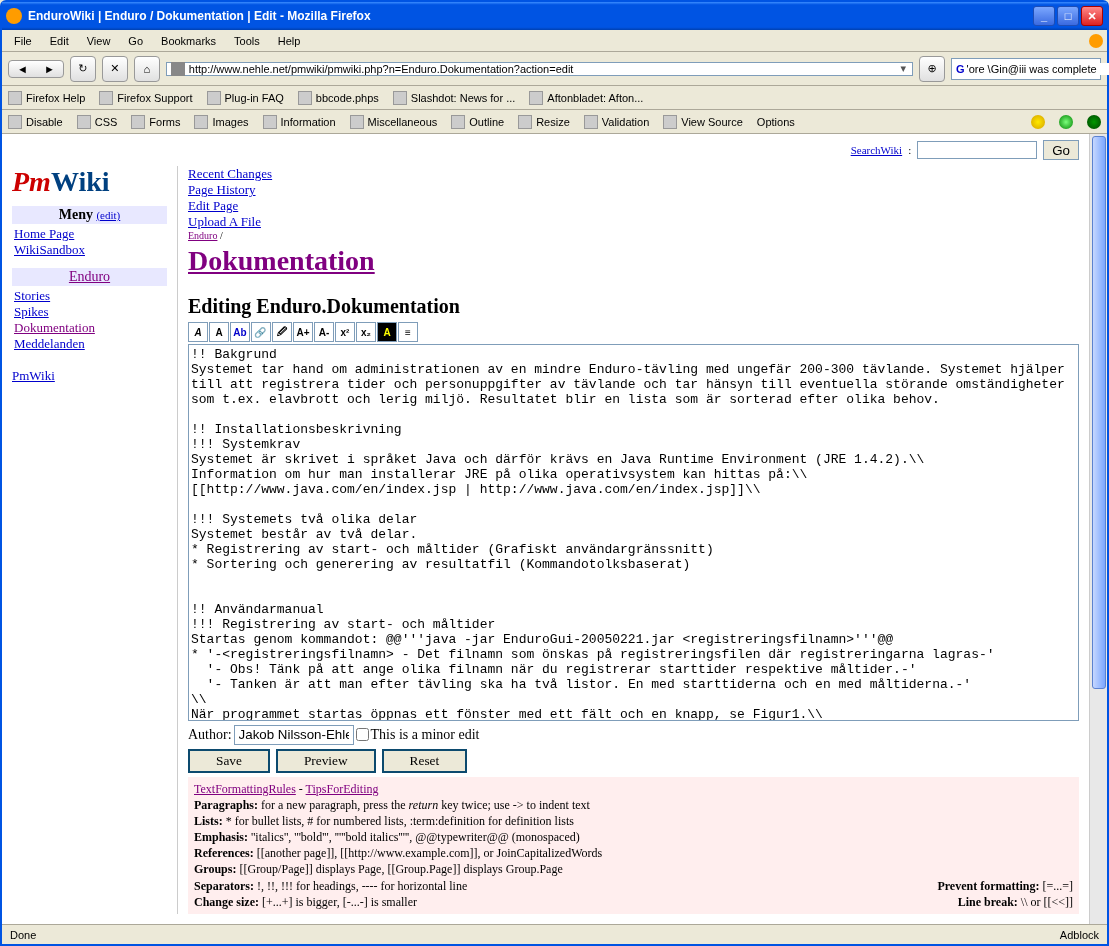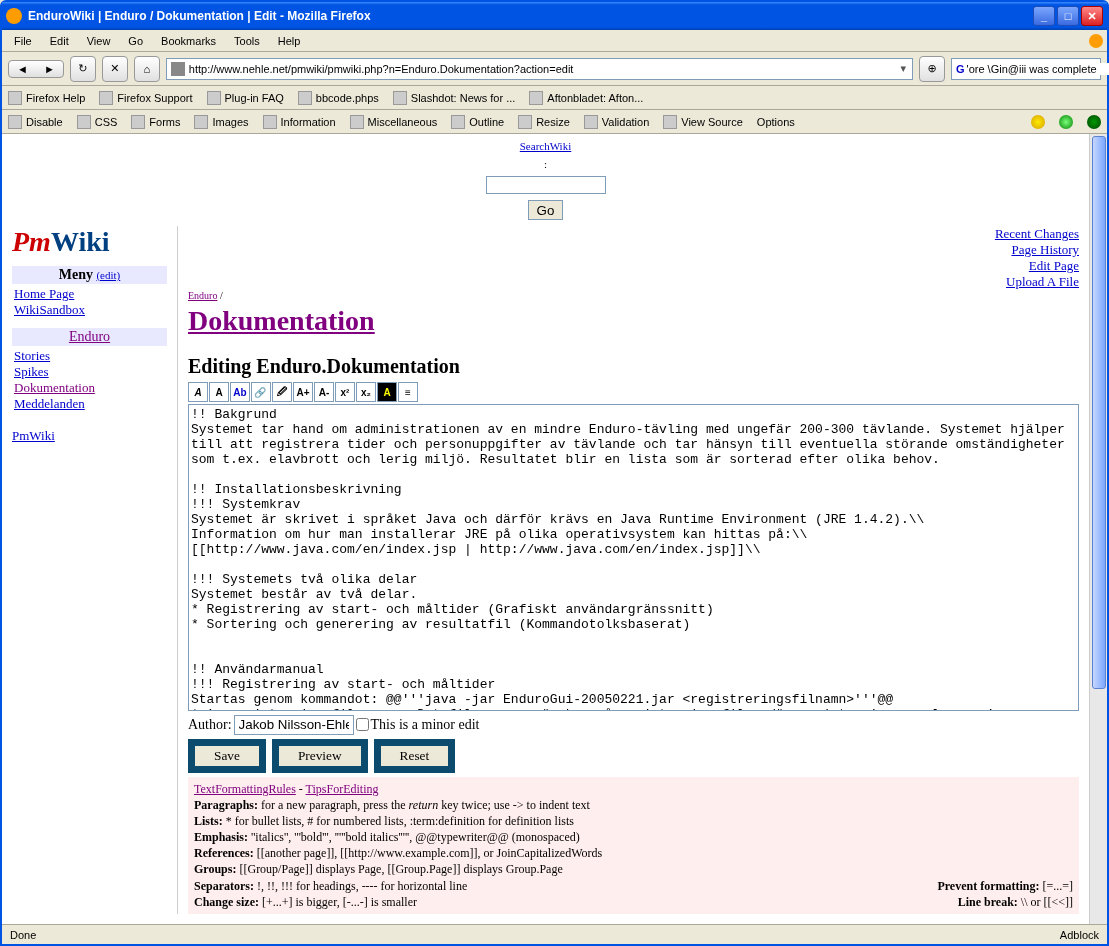--- a/index.html
+++ b/index.html
@@ -14,77 +14,77 @@
 .winbtn.close { background: linear-gradient(#f88,#d22); border-color: #a00; }
 
 .menubar { height: 22px; display: flex; align-items: center; padding: 0 4px; gap: 2px; border-bottom: 1px solid #aca899; background: #ece9d8; }
 .menubar span { padding: 2px 8px; cursor: pointer; }
 .menubar .spacer { flex: 1; }
 .ff-icon { width: 14px; height: 14px; background: #ff9c00; border-radius: 50%; }
 
 .navbar { height: 34px; display: flex; align-items: center; padding: 0 6px; gap: 6px; border-bottom: 1px solid #aca899; background: #ece9d8; }
 .navgrp { display: flex; align-items: center; gap: 4px; }
 .navbtn { width: 26px; height: 26px; border: 1px solid #999; border-radius: 4px; background: linear-gradient(#fff,#e0e0e0); display: flex; align-items: center; justify-content: center; cursor: pointer; }
-.urlbar { flex: 1; height: 22px; border: 1px solid #7f9db9; background: #fff; display: flex; align-items: center; padding: 0 4px; }
+.urlbar { flex: 1; height: 14px; border: 1px solid #7f9db9; background: #fff; display: flex; align-items: center; padding: 0 4px; }
 .urlbar .favicon { width: 14px; height: 14px; background: #888; margin-right: 4px; }
 .urlbar input { flex: 1; border: 0; font-size: 11px; outline: none; }
 .urlbar .dd { color: #555; padding: 0 2px; cursor: pointer; }
 .searchbox { width: 150px; height: 22px; border: 1px solid #7f9db9; background: #fff; display: flex; align-items: center; padding: 0 4px; }
 .searchbox input { flex: 1; border: 0; font-size: 11px; outline: none; }
 
 .bookmarkbar, .devbar { height: 24px; display: flex; align-items: center; padding: 0 6px; gap: 14px; border-bottom: 1px solid #aca899; background: #ece9d8; font-size: 11px; }
 .bkitem { display: flex; align-items: center; gap: 4px; cursor: pointer; }
 .bkicon { width: 14px; height: 14px; background: #ccc; border: 1px solid #999; }
 .devbar .spacer { flex: 1; }
 .dot { width: 14px; height: 14px; border-radius: 50%; }
 .dot.y { background: radial-gradient(#ffea00,#d4a000); }
 .dot.g { background: radial-gradient(#7cff7c,#008000); }
 .dot.dg { background: radial-gradient(#009900,#004400); }
 
 .content { flex: 1; display: flex; background: #fff; overflow: hidden; position: relative; }
 .scrollbar-v { width: 18px; background: #e8e8e8; border-left: 1px solid #ccc; }
 .scrollbar-v .thumb { width: 14px; margin: 2px; height: 70%; background: linear-gradient(90deg,#c6d7ff,#7ba7ff); border: 1px solid #5b82d0; border-radius: 3px; }
 
 .page { flex: 1; display: flex; flex-direction: column; overflow: hidden; }
-.searchrow { display: flex; justify-content: flex-end; align-items: center; padding: 6px 10px; gap: 6px; font-family: Georgia, serif; flex-direction: column; }
+.searchrow { display: flex; justify-content: flex-end; align-items: center; padding: 6px 10px; gap: 6px; font-family: Georgia, serif; }
 .searchrow a { color: #00c; text-decoration: underline; cursor: pointer; }
 .searchrow input[type=text] { width: 120px; height: 18px; border: 1px solid #7f9db9; }
 .searchrow button { height: 20px; padding: 0 8px; border: 1px solid #7f9db9; background: #ece9d8; cursor: pointer; }
 
 .maingrid { display: flex; flex: 1; overflow: hidden; padding: 0 10px 10px 10px; gap: 10px; }
 .sidebar { width: 155px; font-family: Georgia, serif; }
 .logo { font-size: 28px; font-family: Georgia, serif; margin-bottom: 8px; }
 .logo .p { color: #c00; font-style: italic; font-weight: bold; }
 .logo .m { color: #004080; font-weight: bold; }
 .sidehead { background: #e8e8ff; text-align: center; font-size: 14px; padding: 1px 0; margin-top: 6px; }
 .sidehead a { color: #00c; text-decoration: none; }
 .sidehead .edit { font-size: 11px; color: #00c; text-decoration: underline; }
 .sidebar ul { list-style: none; padding: 2px 0 4px 2px; }
 .sidebar li a { color: #00c; text-decoration: underline; font-size: 13px; cursor: pointer; }
 .sidebar li a.visited { color: #800080; }
 
 .mainarea { flex: 1; border-left: 1px solid #ccc; padding-left: 10px; display: flex; flex-direction: column; overflow: hidden; font-family: Georgia, serif; }
-.actionlinks { float: right; text-align: right; font-size: 13px; }
+.actionlinks { float: right; text-align: left; font-size: 13px; }
 .actionlinks a { color: #00c; text-decoration: underline; display: block; cursor: pointer; }
 .breadcrumb { font-size: 10px; }
 .breadcrumb a { color: #800080; text-decoration: underline; cursor: pointer; }
 .pagetitle { font-size: 28px; font-weight: bold; margin: 4px 0 18px 0; }
 .pagetitle a { color: #800080; text-decoration: underline; }
 .edithead { font-size: 20px; font-weight: bold; margin-bottom: 4px; }
 
 .edittoolbar { display: flex; gap: 1px; margin-bottom: 2px; }
 .tbtn { width: 20px; height: 20px; border: 1px solid #7f9db9; background: #fff; display: flex; align-items: center; justify-content: center; font-size: 10px; font-weight: bold; cursor: pointer; font-family: Arial, sans-serif; }
 .tbtn.hl { background: #000; color: #ff0; }
 
 .editor { flex: 1; border: 1px solid #7f9db9; font-family: "Courier New", monospace; font-size: 13px; padding: 2px; resize: none; outline: none; white-space: pre-wrap; overflow-y: scroll; min-height: 200px; }
 
 .authorrow { display: flex; align-items: center; gap: 2px; margin: 4px 0; font-size: 14px; }
 .authorrow input[type=text] { height: 20px; border: 1px solid #7f9db9; padding: 0 4px; width: 120px; }
 .btns { display: flex; gap: 6px; margin-bottom: 4px; }
-.btns button { padding: 2px 19px; border: 7px solid #0c4a6e; background: #ece9d8; cursor: pointer; font-family: Georgia, serif; }
+.btns button { padding: 2px 26px; border: 2px solid #0c4a6e; background: #ece9d8; cursor: pointer; font-family: Georgia, serif; }
 
 .helpbox { background: #ffeeee; padding: 4px 6px; font-size: 12px; line-height: 1.35; }
 .helpbox a { color: #800080; text-decoration: underline; cursor: pointer; }
 .helpbox .row { display: flex; }
 .helpbox .row .l { flex: 1; }
 .helpbox .row .r { text-align: right; }
 
 .statusbar { height: 20px; border-top: 1px solid #aca899; background: #ece9d8; display: flex; align-items: center; padding: 0 8px; font-size: 11px; }
 .statusbar .spacer { flex: 1; }
 </style>

